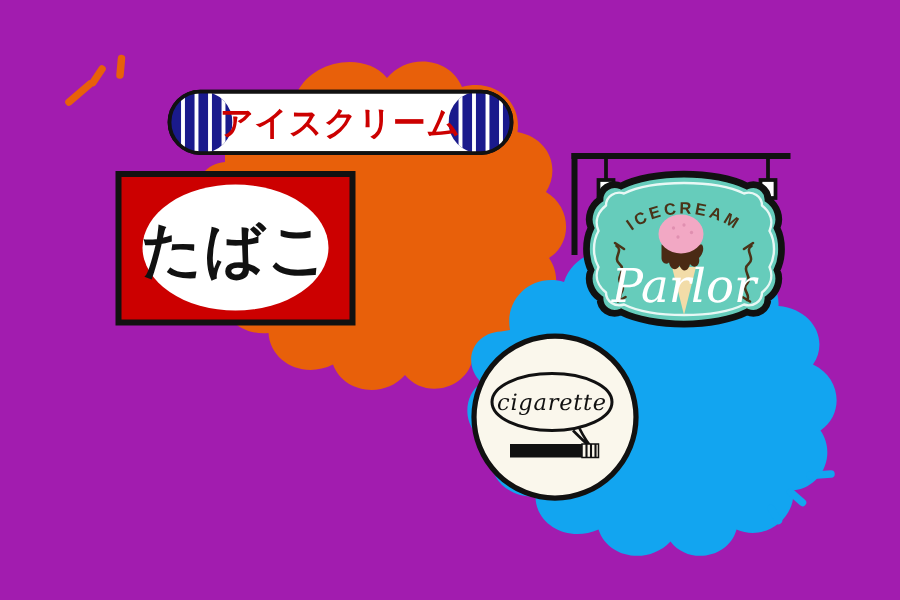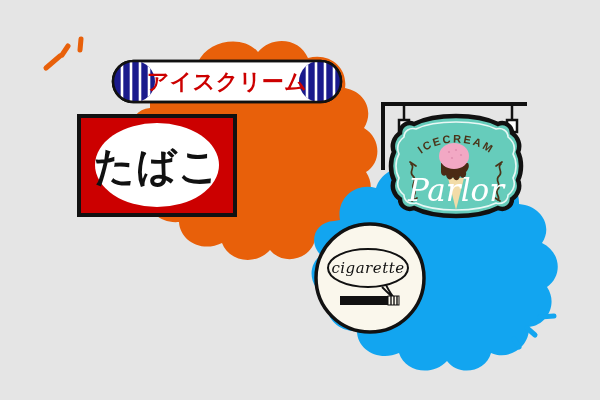--- a/index.html
+++ b/index.html
@@ -50,21 +50,21 @@
   .txt-cigarette {
     font-family: "DejaVu Serif", serif;
     font-style: italic;
     font-size: 15px;
     letter-spacing: 0.5px;
   }
 </style>
 </head>
 <body>
 
-<div id="canvas" style="background: #e5e5e5;">
+<div id="canvas" style="background: #a21caf;">
 
   <svg id="art" viewBox="0 0 600 400" xmlns="http://www.w3.org/2000/svg">
 
     <g>
       <path id="orangeBlob" d="M150,95
            C150,70 175,55 198,62
            C208,40 243,34 258,52
            C272,35 300,38 308,58
            C330,52 348,68 345,88
            C366,92 374,112 364,128

